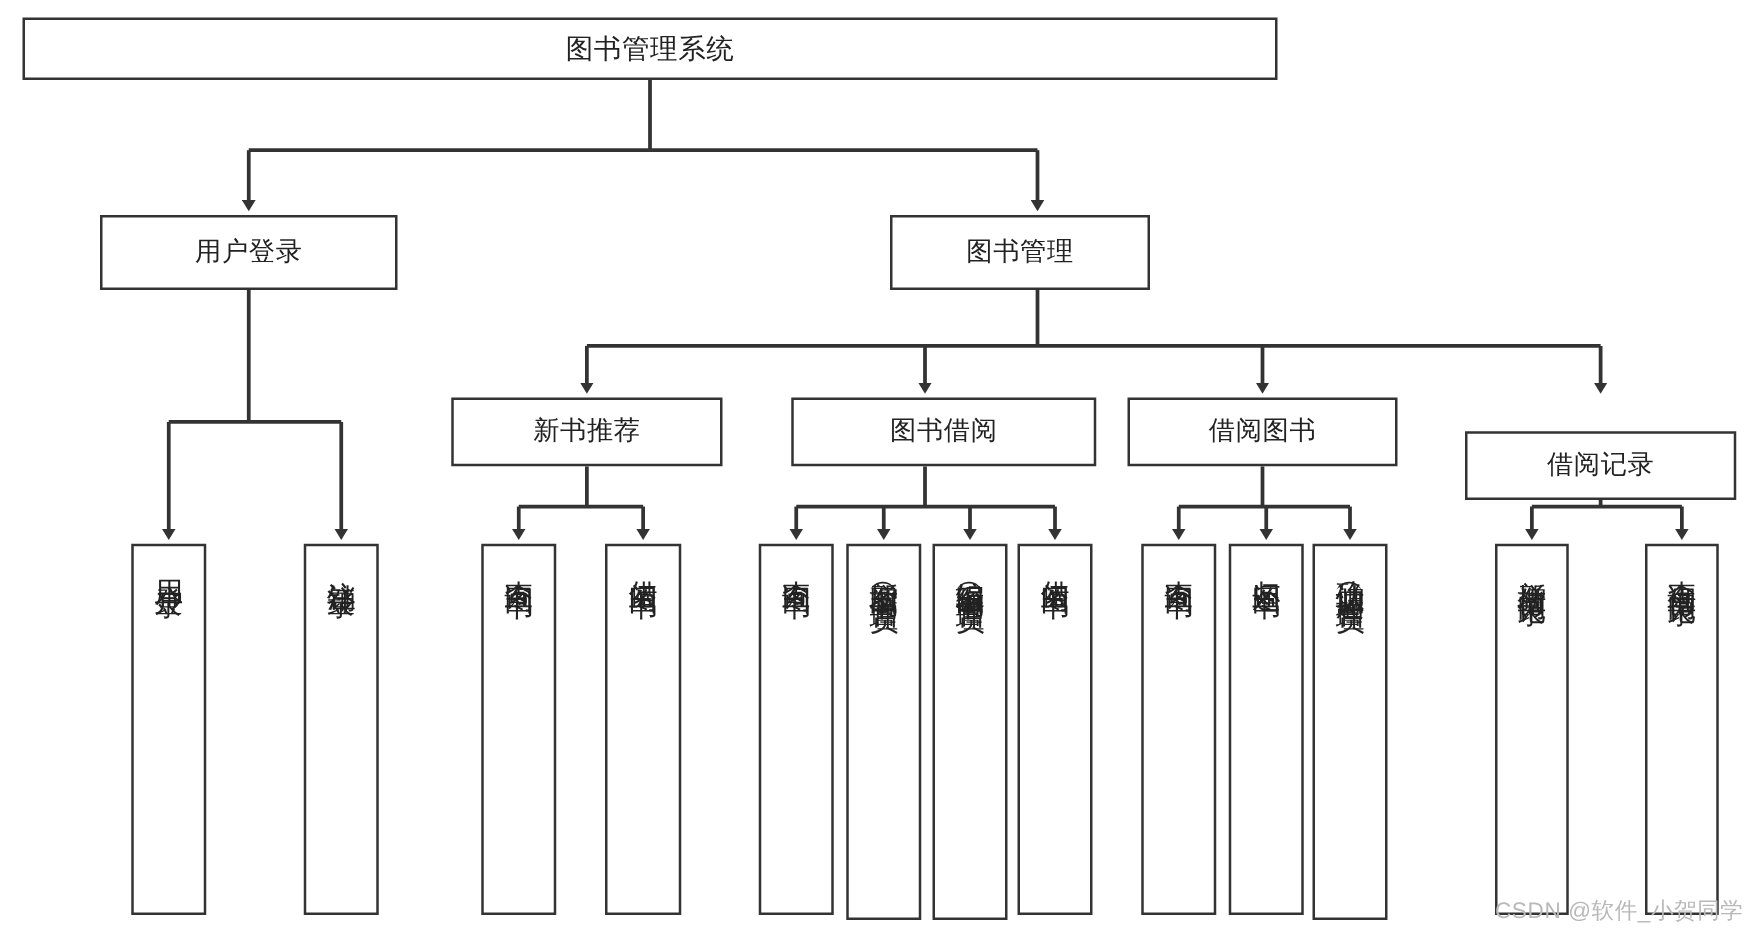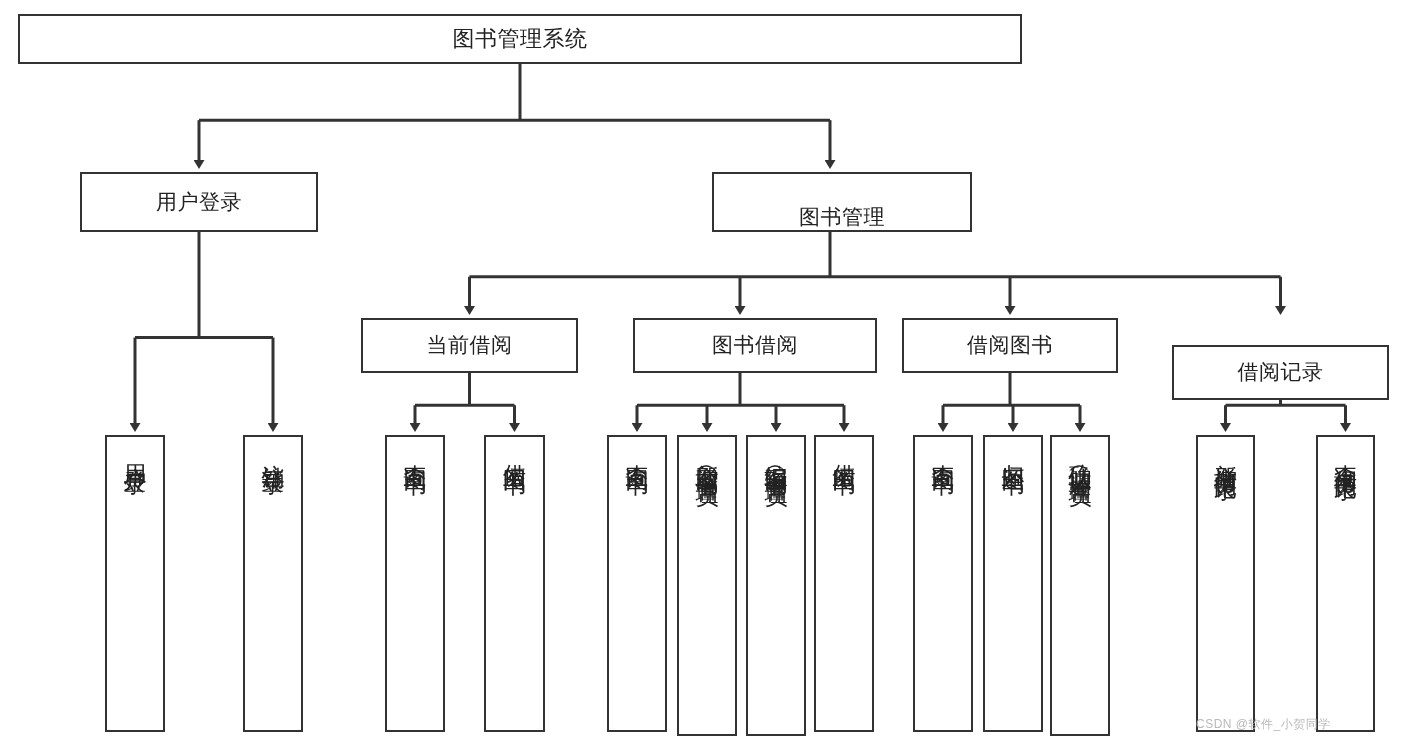--- a/index.html
+++ b/index.html
@@ -56,21 +56,21 @@
     font-size: 23px;
     letter-spacing: 3px;
     line-height: 1;
   }
   .node.root .label {
     font-size: 22px;
   }
   .watermark {
     position: absolute;
     color: #b9b9b9;
-    font-size: 12px;
+    font-size: 18px;
     letter-spacing: 0.5px;
     white-space: nowrap;
     user-select: none;
   }
 </style>
 </head>
 <body>
 
 <div id="canvas">
 
@@ -117,25 +117,25 @@
       </g>
   </svg>
 
   <div id="node-layer">
       <div class="node horiz root" style="left: 18px; top: 14px; width: 1004px; height: 50px; border-color: rgb(51, 51, 51); background: rgb(255, 255, 255); color: rgb(34, 34, 34);">
         <span class="label">图书管理系统</span>
       </div>
       <div class="node horiz level2" style="left: 80px; top: 172px; width: 238px; height: 60px; border-color: rgb(51, 51, 51); background: rgb(255, 255, 255); color: rgb(34, 34, 34);">
         <span class="label">用户登录</span>
       </div>
-      <div class="node horiz level2" style="left: 712px; top: 172px; width: 260px; height: 60px; border-color: rgb(51, 51, 51); background: rgb(255, 255, 255); color: rgb(34, 34, 34); align-items: flex-end;">
+      <div class="node horiz level2" style="left: 712px; top: 172px; width: 208px; height: 60px; border-color: rgb(51, 51, 51); background: rgb(255, 255, 255); color: rgb(34, 34, 34);">
         <span class="label">图书管理</span>
       </div>
       <div class="node horiz level3" style="left: 361px; top: 318px; width: 217px; height: 55px; border-color: rgb(51, 51, 51); background: rgb(255, 255, 255); color: rgb(34, 34, 34);">
-        <span class="label">当前借阅</span>
+        <span class="label">新书推荐</span>
       </div>
       <div class="node horiz level3" style="left: 633px; top: 318px; width: 244px; height: 55px; border-color: rgb(51, 51, 51); background: rgb(255, 255, 255); color: rgb(34, 34, 34);">
         <span class="label">图书借阅</span>
       </div>
       <div class="node horiz level3" style="left: 902px; top: 318px; width: 216px; height: 55px; border-color: rgb(51, 51, 51); background: rgb(255, 255, 255); color: rgb(34, 34, 34);">
         <span class="label">借阅图书</span>
       </div>
       <div class="node horiz level3" style="left: 1172px; top: 318px; width: 217px; height: 55px; border-color: rgb(51, 51, 51); background: rgb(255, 255, 255); color: rgb(34, 34, 34); margin-top: 27px;">
         <span class="label">借阅记录</span>
       </div>

